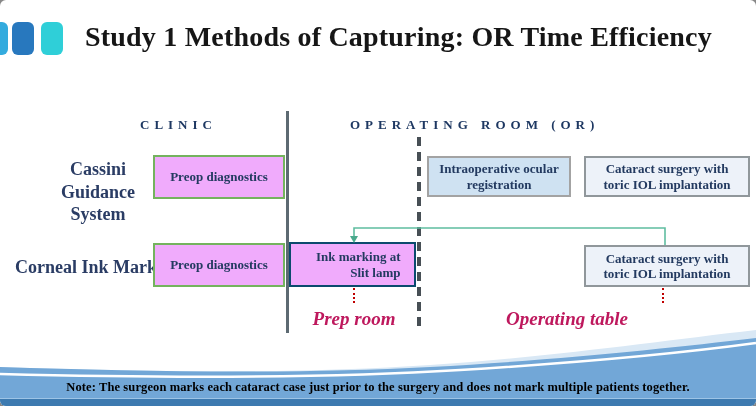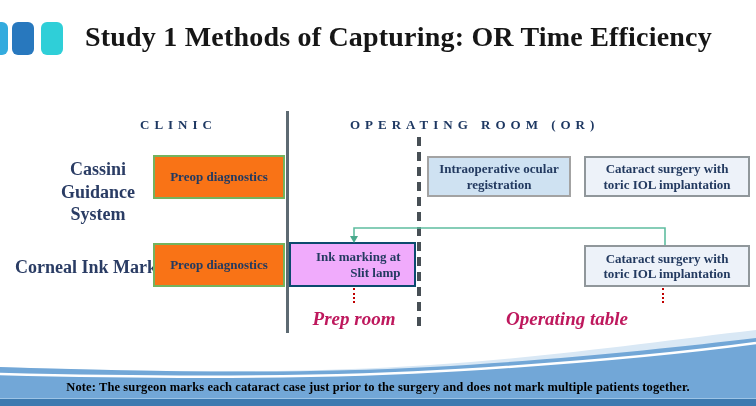--- a/index.html
+++ b/index.html
@@ -1,19 +1,20 @@
 <!DOCTYPE html>
 <html><head>
 <meta charset="utf-8">
 <style>
   html,body{margin:0;padding:0;background:#888;}
   .slide{
     position:relative;width:756px;height:406px;margin:0 auto;
     background:#ffffff;overflow:hidden;
     font-family:"Liberation Serif","DejaVu Serif",serif;
+    border-radius:6px;
   }
   
   .logo{position:absolute;top:22px;left:-14px;height:33px;}
   .logo-sq{position:absolute;top:0;width:22px;height:33px;border-radius:6px;}
   .logo-sq.s1{left:0;}
   .logo-sq.s2{left:26px;}
   .logo-sq.s3{left:55px;}
   
   .title{
     position:absolute;top:21px;left:85px;width:650px;
@@ -43,21 +44,21 @@
   }
   .row-label.cassini{left:37px;top:158px;width:122px;}
   .row-label.corneal{left:10px;top:256px;width:176px;}
   
   .pbox{
     position:absolute;display:flex;align-items:center;justify-content:center;
     box-sizing:border-box;text-align:center;
     font-size:13px;font-weight:700;color:#233a60;line-height:1.18;
   }
   .pbox .inner{display:block;}
-  .pbox.green{background:#f97316;border:2px solid #74b35e;}
+  .pbox.green{background:#f0abfc;border:2px solid #74b35e;}
   .pbox.mint{background:#f0abfc;border:2px solid #0c4a6e;text-align:right;}
   .pbox.blue{background:#cfe2f2;border:2px solid #a3a3a3;}
   .pbox.pale{background:#edf2f9;border:2px solid #90979b;}
   .pbox.preop1{left:153px;top:155px;width:132px;height:44px;}
   .pbox.preop2{left:153px;top:243px;width:132px;height:44px;}
   .pbox.ink{left:289px;top:242px;width:127px;height:45px;}
   .pbox.intraop{left:427px;top:156px;width:144px;height:41px;}
   .pbox.cat1{left:584px;top:156px;width:166px;height:41px;}
   .pbox.cat2{left:584px;top:245px;width:166px;height:42px;}
   .pbox.intraop .inner{max-width:122px;}

